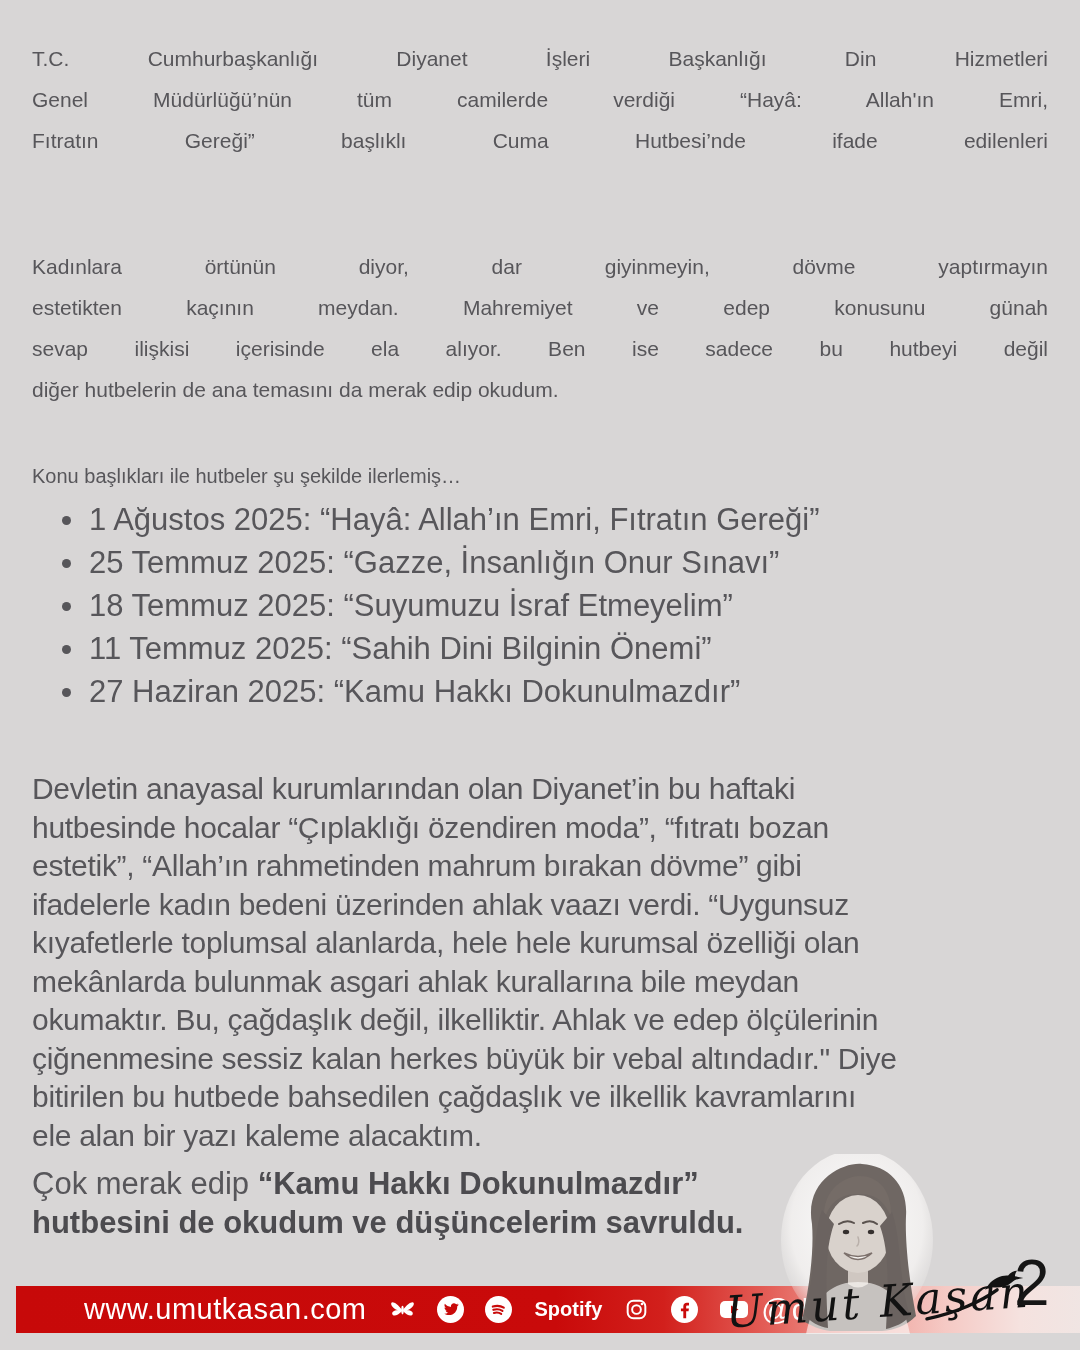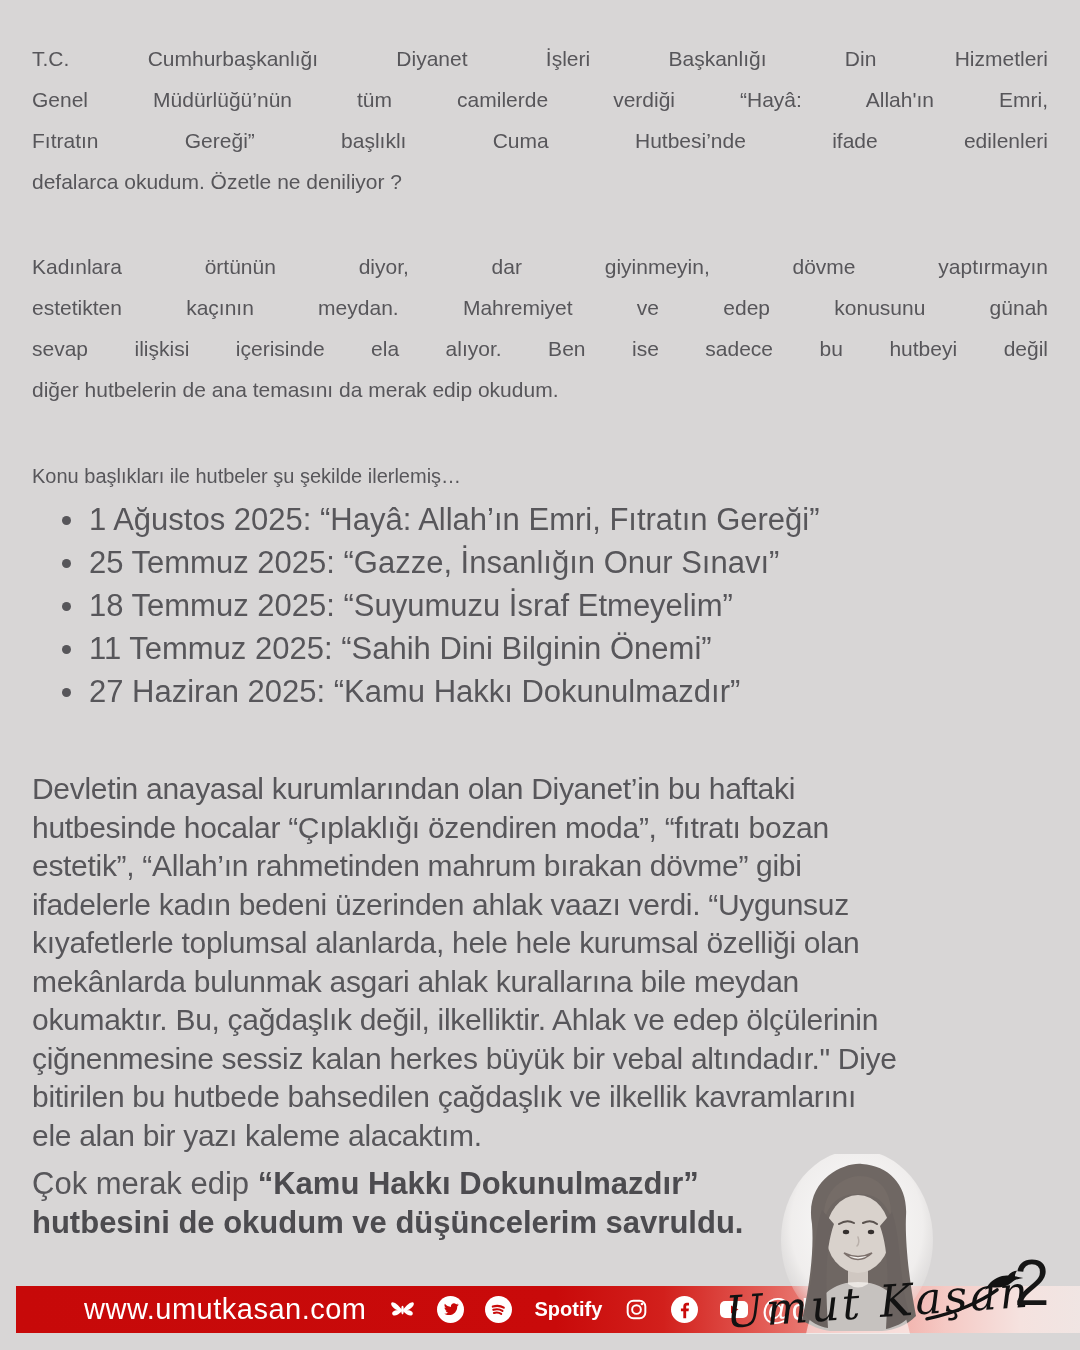--- a/index.html
+++ b/index.html
@@ -44,21 +44,20 @@
 </style>
 </head>
 <body>
 
 <div class="page">
 
   <div class="tb jst" style="top:38px">
       <div class="line" style="text-align-last: justify;">T.C. Cumhurbaşkanlığı Diyanet İşleri Başkanlığı Din Hizmetleri</div>
       <div class="line" style="text-align-last: justify;">Genel Müdürlüğü’nün tüm camilerde verdiği “Hayâ: Allah'ın Emri,</div>
       <div class="line" style="text-align-last: justify;">Fıtratın Gereği” başlıklı Cuma Hutbesi’nde ifade edilenleri</div>
-      <div class="line">defalarca okudum. Özetle ne deniliyor ?</div>
     </div>
 
   <div class="tb jst" style="top:246px">
       <div class="line" style="text-align-last: justify;">Kadınlara örtünün diyor, dar giyinmeyin, dövme yaptırmayın</div>
       <div class="line" style="text-align-last: justify;">estetikten kaçının meydan. Mahremiyet ve edep konusunu günah</div>
       <div class="line" style="text-align-last: justify;">sevap ilişkisi içerisinde ela alıyor. Ben ise sadece bu hutbeyi değil</div>
       <div class="line">diğer hutbelerin de ana temasını da merak edip okudum.</div>
     </div>
 
   <div class="intro">Konu başlıkları ile hutbeler şu şekilde ilerlemiş…</div>

